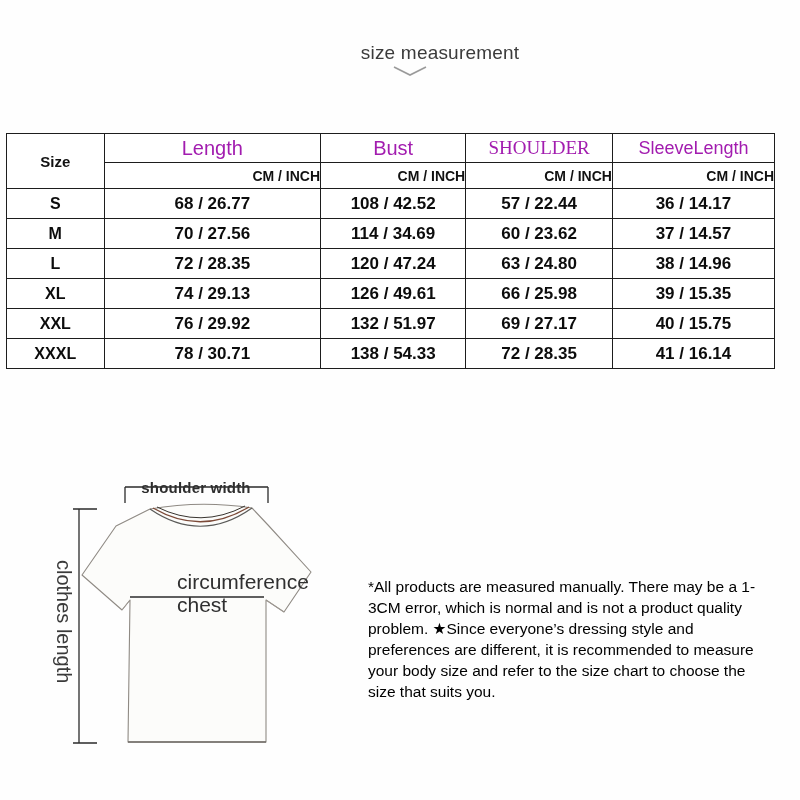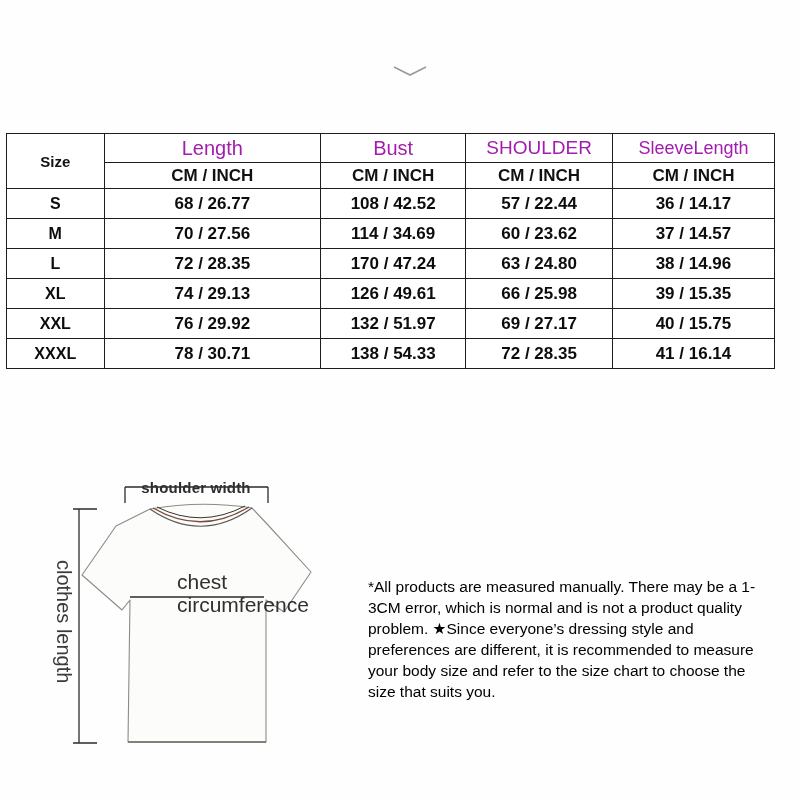--- a/index.html
+++ b/index.html
@@ -13,23 +13,23 @@
   .chevron { position:absolute; left:393px; top:66px; }
 
   
   table.size-table { position:absolute; left:6px; top:133px; width:769px;
                      border-collapse:collapse; table-layout:fixed; }
   .size-table th, .size-table td { border:1px solid #1d1d1d; text-align:center;
                                    vertical-align:middle; background:#fff; }
   .size-table th.corner { font-size:15px; font-weight:bold; color:#111; }
   .size-table th.colname { font-weight:400; color:#a21caf; height:29px; }
   .size-table th.c-length, .size-table th.c-bust { font-size:20px; }
-  .size-table th.c-shoulder { font-size:19px; }
+  .size-table th.c-shoulder { font-size:19px;font-family:Liberation Serif, serif; }
   .size-table th.c-sleeve { font-size:18px; }
-  .size-table th.unit { font-size:17px; font-weight:bold; color:#111; height:26px; }
+  .size-table th.unit { font-size:14px; font-weight:bold; color:#111; height:26px;text-align:right; }
   .size-table td { font-size:17px; font-weight:bold; color:#0c0c0c; height:30px; }
   .size-table td.size-cell { font-size:16px; }
 
   
   .diagram { position:absolute; left:40px; top:460px; width:330px; height:340px; }
   .diagram svg { position:absolute; left:0; top:0; }
   .lbl-shoulder { position:absolute; left:78px; top:19px; width:156px; text-align:center;
                   font-size:15px; font-weight:bold; color:#2e2e2e; letter-spacing:.2px; }
   .lbl-length { position:absolute; left:12px; top:100px; height:150px;
                 writing-mode:vertical-rl; font-size:20px; color:#3a3a3a; white-space:nowrap; }
@@ -41,20 +41,21 @@
   .tips-head { display:flex; align-items:center; }
   .tips-rule { flex:1; height:0; border-top:1.5px solid #4d4d4d; }
   .tips-title { padding:0 14px; font-size:27px; font-weight:bold; color:#e0121f; }
   .tips-body { margin-top:20px; font-size:15.5px; line-height:21px; color:#000000; }
 </style>
 </head>
 <body>
 
 <div class="canvas">
 
+  <div class="page-title">size measurement</div>
   <svg class="chevron" width="34" height="12" viewBox="0 0 34 12">
     <polyline points="1,1 17,9 33,1" fill="none" stroke="#9a9a9a" stroke-width="1.6"></polyline>
   </svg>
 
   <table class="size-table">
     <colgroup>
       <col style="width:12.7%">
         <col style="width:28.2%">
         <col style="width:18.9%">
       <col style="width:19.1%">
@@ -86,21 +87,21 @@
       <tr>
         <td class="size-cell">M</td>
         <td>70 / 27.56</td>
         <td>114 / 34.69</td>
         <td>60 / 23.62</td>
         <td>37 / 14.57</td>
       </tr>
       <tr>
         <td class="size-cell">L</td>
         <td>72 / 28.35</td>
-        <td>170 / 47.24</td>
+        <td>120 / 47.24</td>
         <td>63 / 24.80</td>
         <td>38 / 14.96</td>
       </tr>
       <tr>
         <td class="size-cell">XL</td>
         <td>74 / 29.13</td>
         <td>126 / 49.61</td>
         <td>66 / 25.98</td>
         <td>39 / 15.35</td>
       </tr>
@@ -137,22 +138,22 @@
 
       <path d="M85,27 H228 M85,27 V43 M228,27 V43" fill="none" stroke="#2b2b2b" stroke-width="1.3"></path>
 
       <path d="M39,49 V283 M33,49 H57 M33,283 H57" fill="none" stroke="#2b2b2b" stroke-width="1.3"></path>
 
       <path d="M90,137 H224" fill="none" stroke="#2b2b2b" stroke-width="1.3"></path>
     </svg>
     <span class="lbl-shoulder">shoulder width</span>
     <span class="lbl-length">clothes length</span>
     <div class="lbl-chest">
+      <div>circumference</div>
       <div>chest</div>
-      <div>circumference</div>
     </div>
   </div>
 
   <div class="tips">
     <p class="tips-body">*All products are measured manually. There may be a 1-3CM error, which is normal and is not a product quality problem. ★Since everyone’s dressing style and preferences are different, it is recommended to measure your body size and refer to the size chart to choose the size that suits you.</p>
   </div>
 
 </div>
 
 </body></html>

